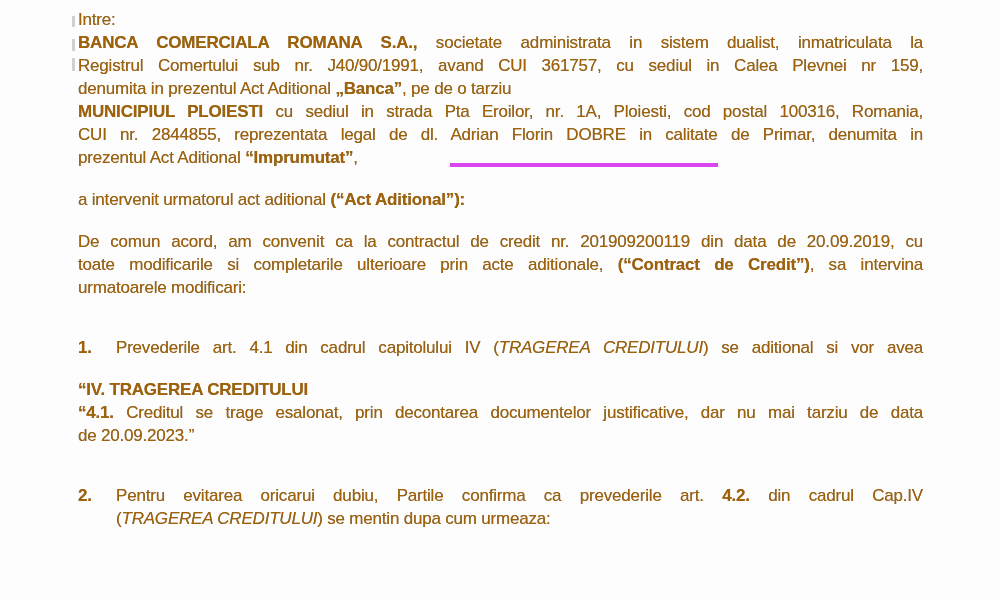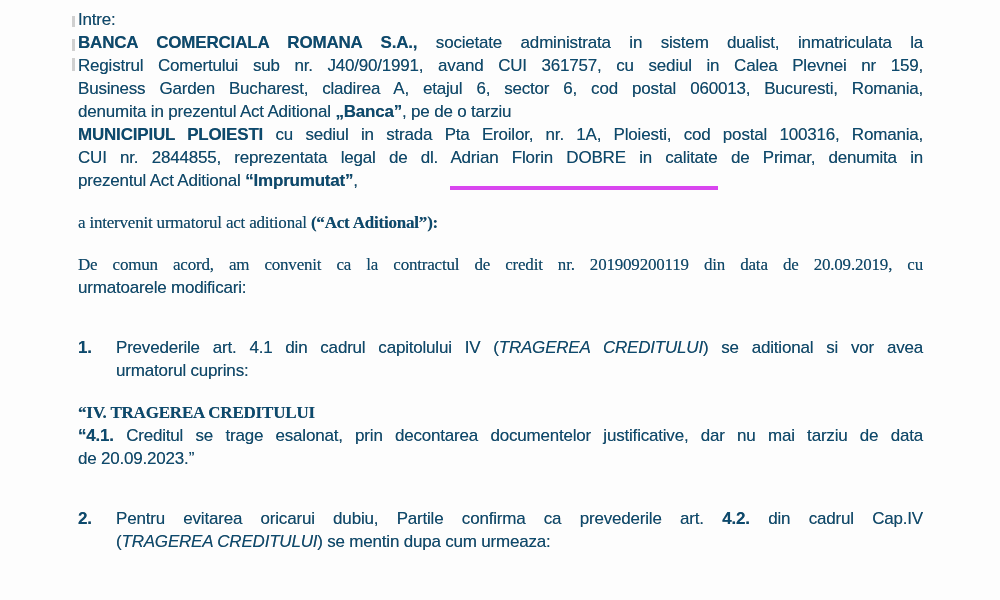--- a/index.html
+++ b/index.html
@@ -7,33 +7,33 @@
     padding: 0;
     background: #fdfdfd;
   }
   .page {
     position: relative;
     width: 1000px;
     height: 600px;
     background: #fdfdfd;
     overflow: hidden;
     font-family: "Liberation Sans", "DejaVu Sans", sans-serif;
-    color: #0c4a6e;
+    color: #a16207;
     font-size: 17px;
     line-height: 23px;
     letter-spacing: -0.2px;
   }
   .content {
     position: absolute;
     left: 78px;
     top: 8px;
     width: 845px;
   }
   .row { min-height: 23px; }
-  .gap-para { margin-top: 19px; font-family: Liberation Serif, serif; }
+  .gap-para { margin-top: 19px; }
   .gap-section { margin-top: 37px; }
   .just {
     text-align: justify;
     text-align-last: justify;
   }
   .item { display: flex; }
   .item .num {
     flex: 0 0 38px;
     font-weight: bold;
   }
@@ -56,35 +56,31 @@
 <body>
 
 <div class="page">
   <div class="artifact a1"></div>
   <div class="artifact a2"></div>
   <div class="artifact a3"></div>
   <div class="content">
       <div class="row"><span>Intre:</span></div>
       <div class="row just"><span class="b">BANCA COMERCIALA ROMANA S.A.,</span><span> societate administrata in sistem dualist, inmatriculata la</span></div>
       <div class="row just"><span>Registrul Comertului sub nr. J40/90/1991, avand CUI 361757, cu sediul in Calea Plevnei nr 159,</span></div>
-      <div class="row just"><span>Business Garden Bucharest, cladirea A, etajul 6, sector 6, cod postal 060013, Bucuresti, Romania,</span></div>
       <div class="row"><span>denumita in prezentul Act Aditional </span><span class="b">„Banca”</span><span>, pe de o tarziu</span></div>
       <div class="row just"><span class="b">MUNICIPIUL PLOIESTI</span><span> cu sediul in strada Pta Eroilor, nr. 1A, Ploiesti, cod postal 100316, Romania,</span></div>
       <div class="row just"><span>CUI nr. 2844855, reprezentata legal de dl. </span><span class="u">Adrian Florin DOBRE in calitate</span><span> de Primar, denumita in</span></div>
       <div class="row"><span>prezentul Act Aditional </span><span class="b">“Imprumutat”</span><span>,</span></div>
       <div class="row gap-para"><span>a intervenit urmatorul act aditional </span><span class="b">(“Act Aditional”):</span></div>
       <div class="row gap-para just"><span>De comun acord, am convenit ca la contractul de credit nr. 201909200119 din data de 20.09.2019, cu</span></div>
+      <div class="row just"><span>toate modificarile si completarile ulterioare prin acte aditionale, </span><span class="b">(“Contract de Credit”)</span><span>, sa intervina</span></div>
       <div class="row"><span>urmatoarele modificari:</span></div>
       <div class="row gap-section item">
         <span class="num">1.</span>
         <div class="txt just"><span>Prevederile art. 4.1 din cadrul capitolului IV (</span><span class="i">TRAGEREA CREDITULUI</span><span>) se aditional si vor avea</span></div>
-      </div>
-      <div class="row item">
-        <span class="num"></span>
-        <div class="txt"><span>urmatorul cuprins:</span></div>
       </div>
       <div class="row gap-para"><span class="b">“IV. TRAGEREA CREDITULUI</span></div>
       <div class="row just"><span class="b">“4.1.</span><span> Creditul se trage esalonat, prin decontarea documentelor justificative, dar nu mai tarziu de data</span></div>
       <div class="row"><span>de 20.09.2023.”</span></div>
       <div class="row gap-section item">
         <span class="num">2.</span>
         <div class="txt just"><span>Pentru evitarea oricarui dubiu, Partile confirma ca prevederile art. </span><span class="b">4.2.</span><span> din cadrul Cap.IV</span></div>
       </div>
       <div class="row item">
         <span class="num"></span>

